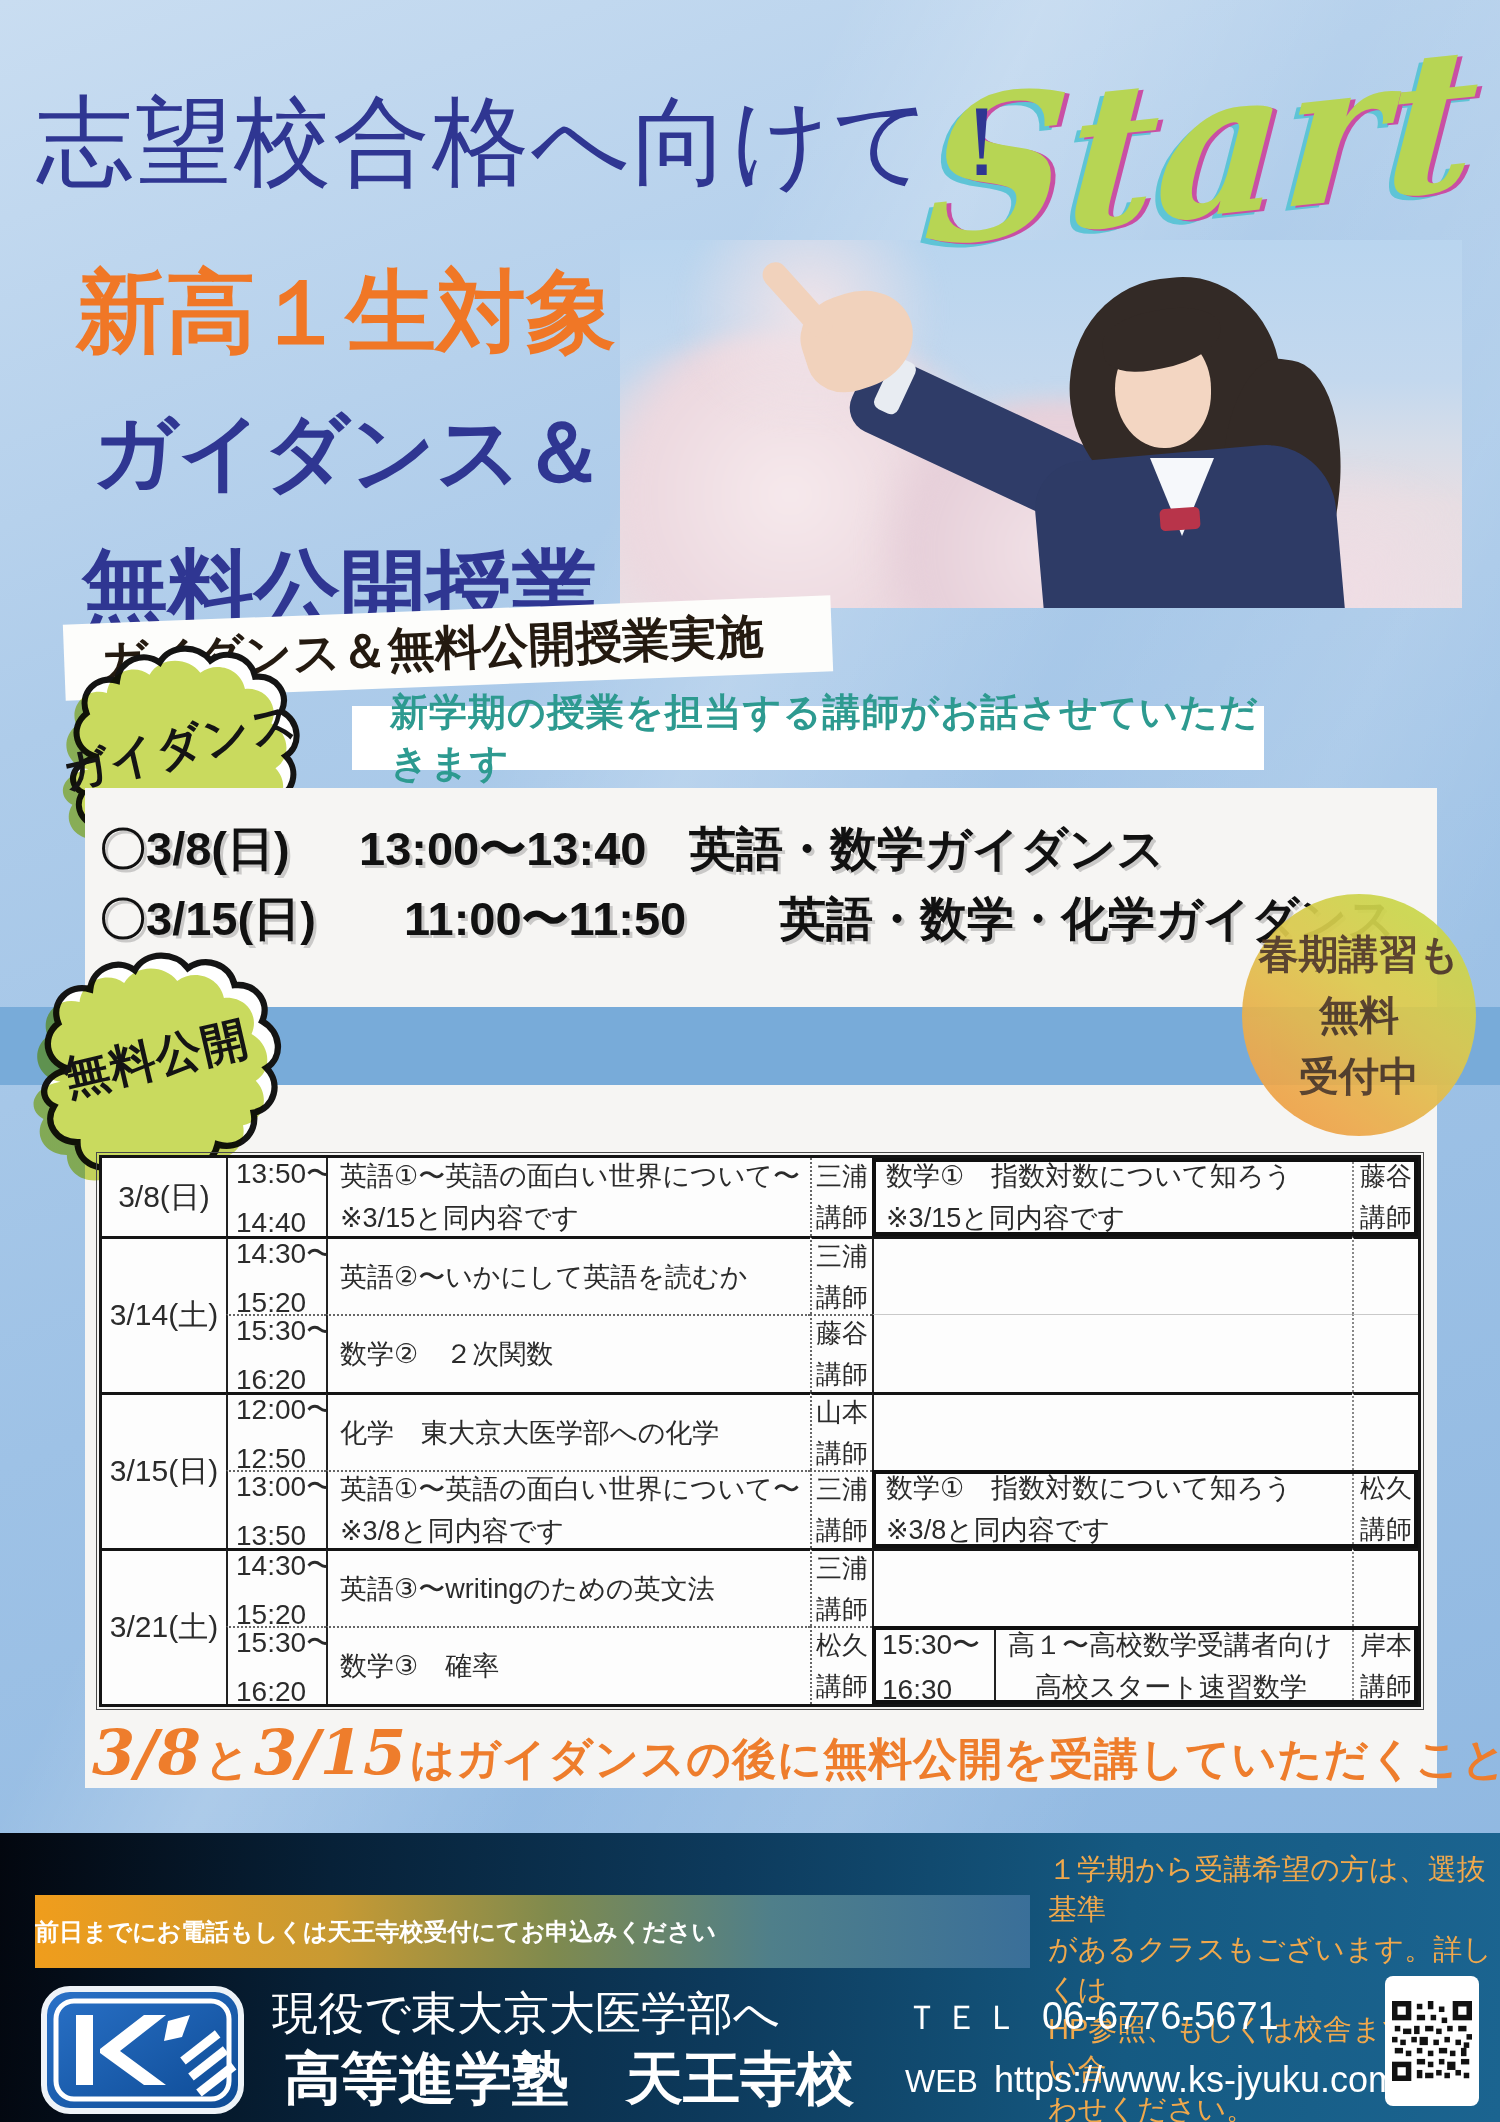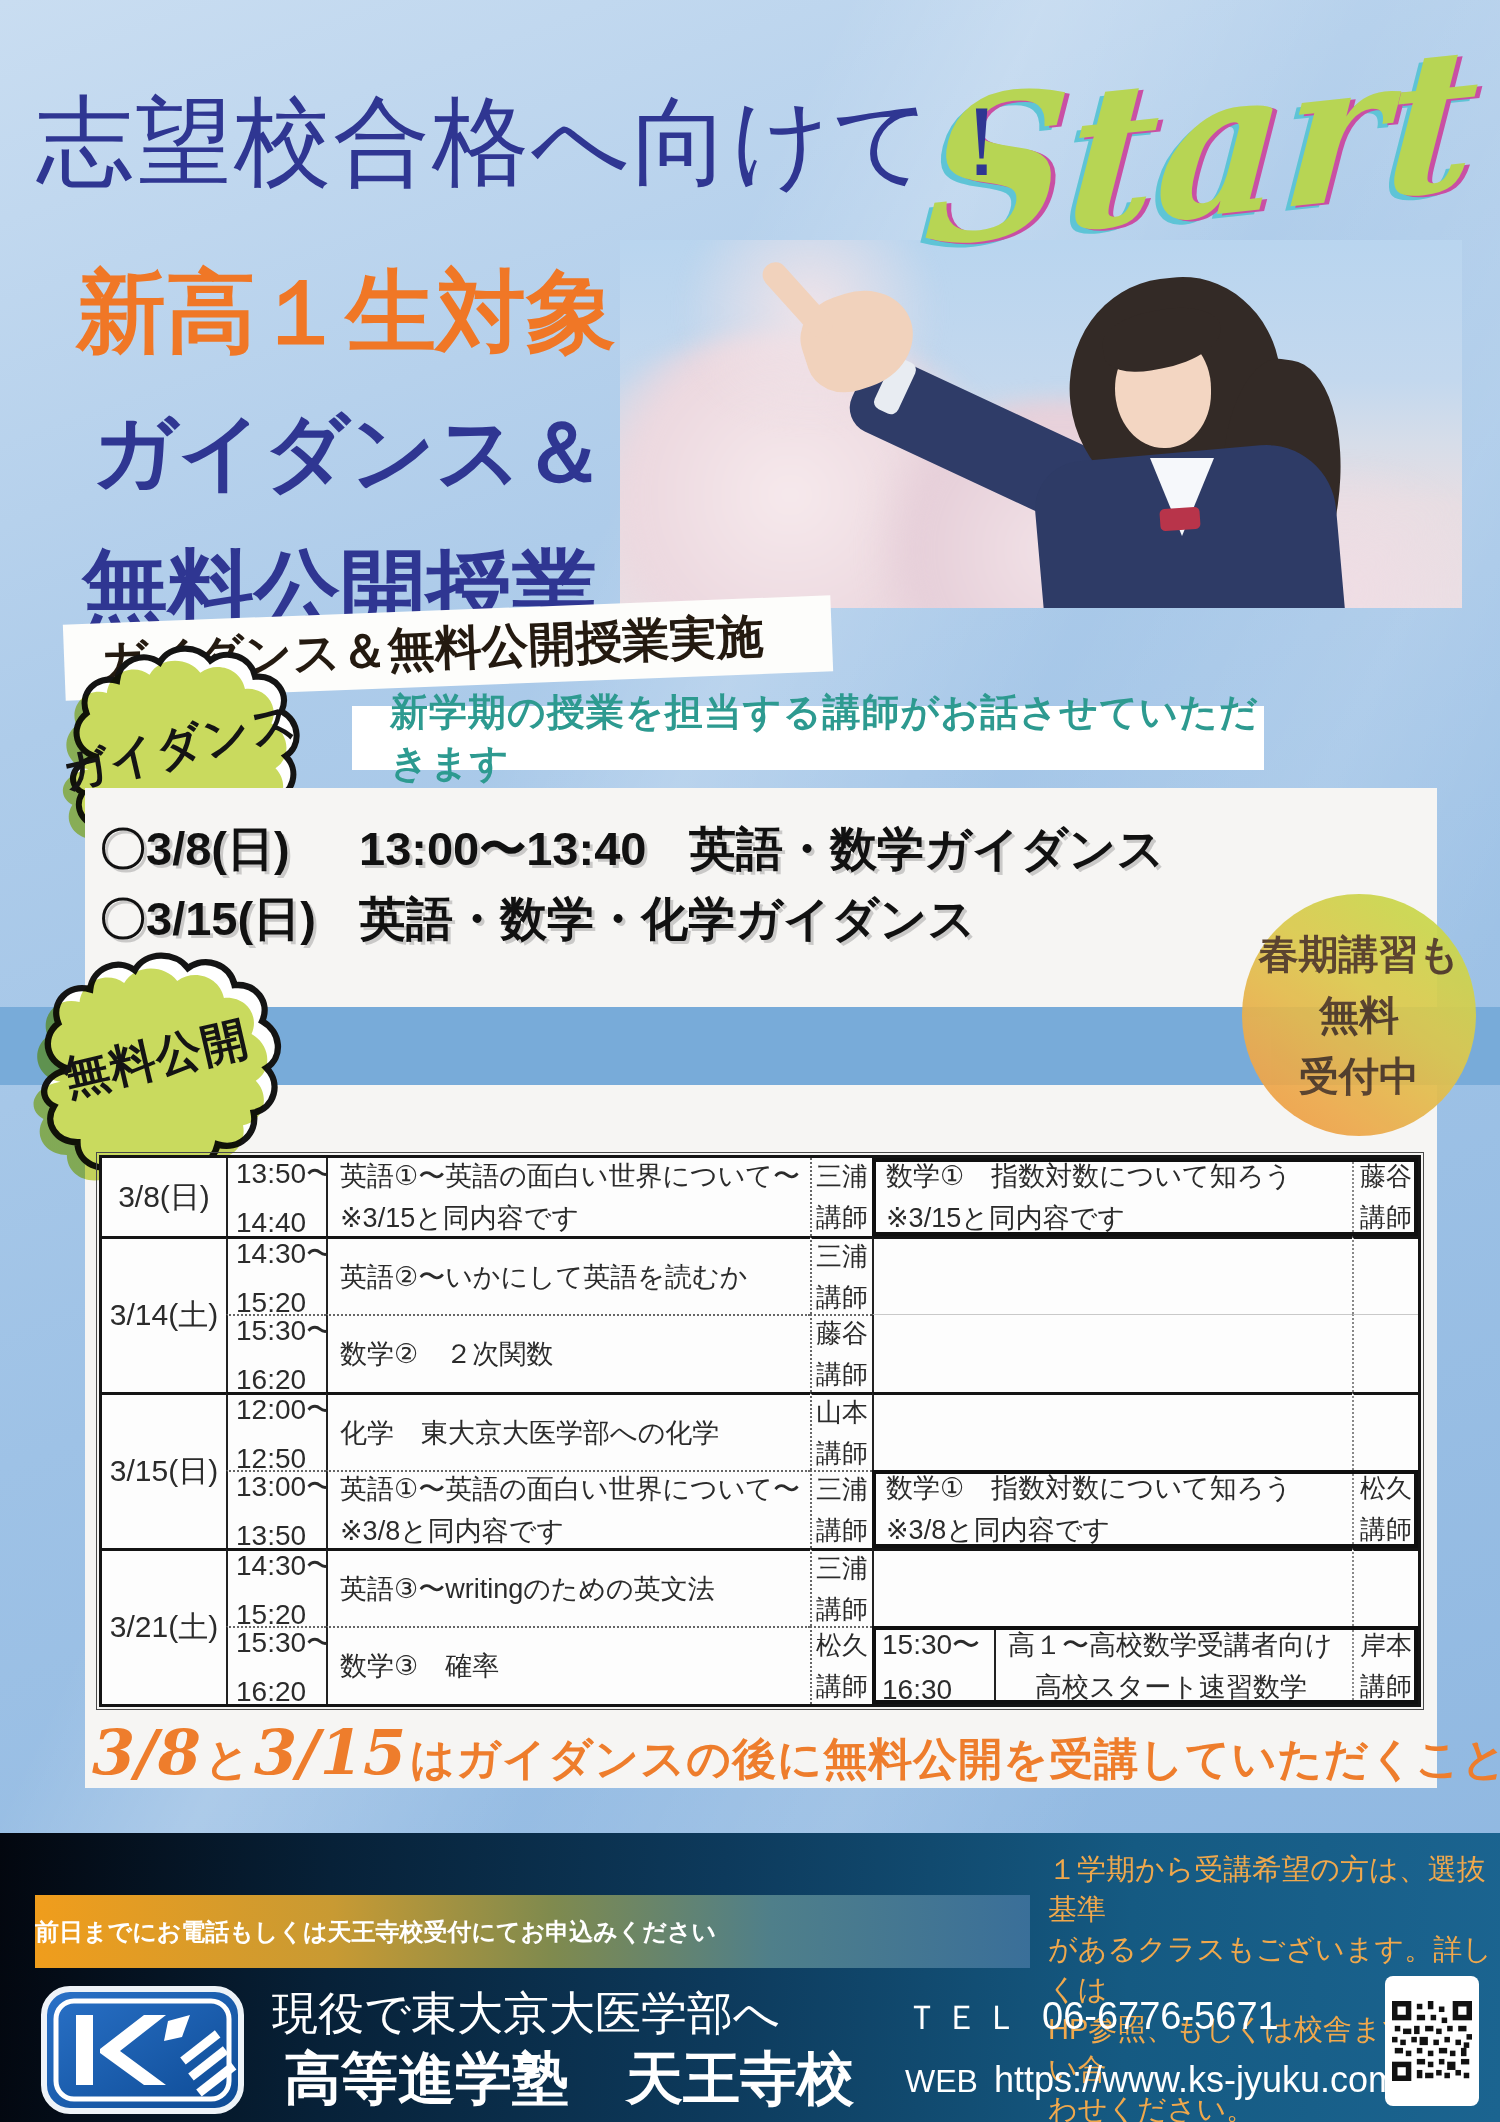--- a/index.html
+++ b/index.html
@@ -51,21 +51,21 @@
     font-size:46px;font-weight:bold;color:#141414;transform:rotate(-13deg);letter-spacing:1px;}
   
   .teal-bar{position:absolute;left:352px;top:706px;width:912px;height:64px;background:#ffffff;
     display:flex;align-items:center;padding-left:38px;box-sizing:border-box;
     font-size:38px;font-weight:bold;color:#2d9a90;letter-spacing:1px;}
   
   .white-box{position:absolute;left:85px;top:788px;width:1352px;height:220px;background:#f6f5f3;}
   .gs-line{position:absolute;left:14px;display:grid;grid-template-columns:260px 330px auto;align-items:center;
     font-size:47px;font-weight:bold;color:#111;text-shadow:3px 3px 0 rgba(120,120,120,.35);white-space:nowrap;}
   .gs1{top:30px;}
-  .gs2{top:100px;}
+  .gs2{top:100px;gap:45px;}
   
   .band{position:absolute;left:0;top:1007px;width:1500px;height:78px;background:#78abd9;}
   .spring{position:absolute;left:1242px;top:894px;width:234px;height:242px;border-radius:50%;opacity:.93;
     background:linear-gradient(215deg,#c6da4c 8%,#dcc94e 42%,#eda94c 78%,#f09a44 100%);
     display:flex;flex-direction:column;align-items:center;justify-content:center;gap:6px;
     font-family:"Liberation Serif","DejaVu Serif",serif;font-weight:bold;font-size:40px;color:#503722;}
   
   .table-bg{position:absolute;left:85px;top:1085px;width:1352px;height:703px;background:#f6f5f3;}
   .sch-table{position:absolute;left:99px;top:1155px;width:1322px;height:552px;background:#fdfdfd;
     border:3px solid #141414;outline:1px solid #4a4a4a;outline-offset:2px;box-sizing:border-box;
@@ -153,20 +153,21 @@
   <div class="teal-bar">新学期の授業を担当する講師がお話させていただきます</div>
 
   <div class="white-box">
     <div class="gs-line gs1">
       <span>〇3/8(日)</span>
       <span>13:00〜13:40</span>
       <span>英語・数学ガイダンス</span>
     </div>
     <div class="gs-line gs2">
       <span>〇3/15(日)</span>
+      <span>11:00〜11:50</span>
       <span>英語・数学・化学ガイダンス</span>
     </div>
   </div>
 
   <div class="band"></div>
   <div class="table-bg"></div>
 
   <div class="spring">
     <span>春期講習も</span>
     <span>無料</span>

